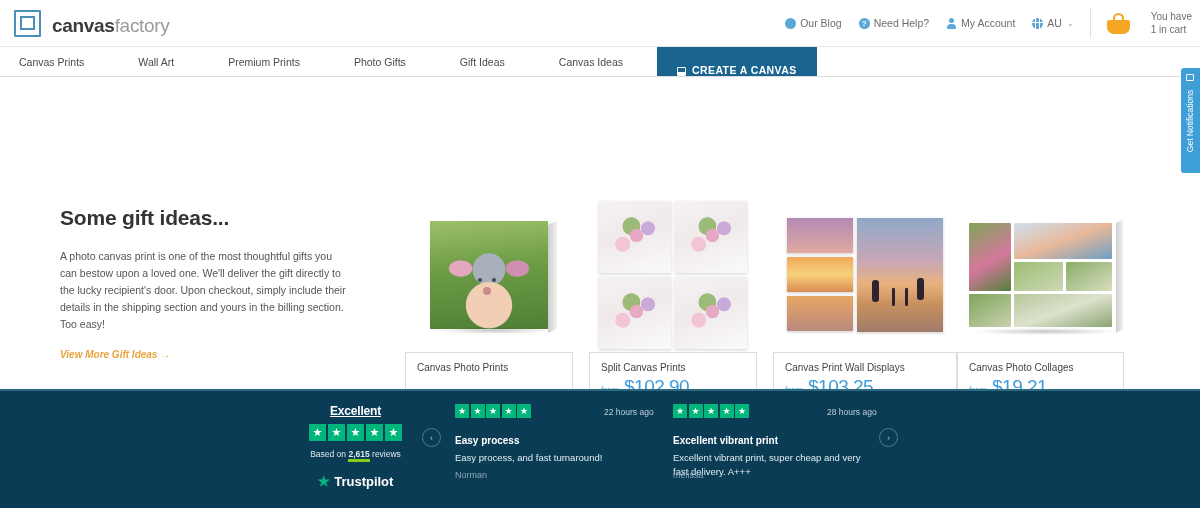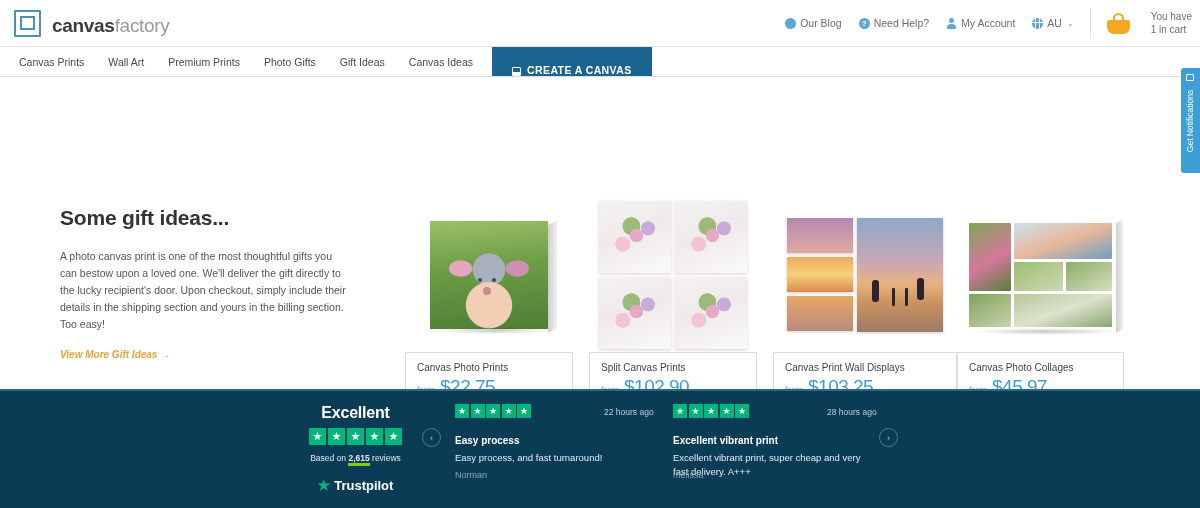--- a/index.html
+++ b/index.html
@@ -79,21 +79,21 @@
   }
   .cart-text { font-size: 10px; color: #6d6d6d; line-height: 1.3; }
 
   
   .navbar {
     height: 30px; width: 100%; display: flex; align-items: stretch;
     border-bottom: 1px solid #dedede; background: #fff;
     box-shadow: 0 1px 2px rgba(0,0,0,0.05);
   }
   .nav-item {
-    display: flex; align-items: center; padding: 0 12px;
+    display: flex; align-items: center; padding: 0 27px;
     font-size: 10.5px; color: #4a4a4a; cursor: pointer; white-space: nowrap;
   }
   .nav-item:first-child { padding-left: 19px; }
   .nav-cta {
     display: flex; align-items: flex-end; gap: 6px;
     background: #1b6490; color: #fff; font-size: 10.5px; font-weight: bold;
     padding: 0 20px; letter-spacing: 0.4px; cursor: pointer; white-space: nowrap;
     margin-left: 7px;
   }
   .cta-ico {
@@ -215,21 +215,21 @@
   .c6 { grid-column: 2 / span 2; background: linear-gradient(160deg,#b7c79b,#dde2cd 50%,#8aa471); }
 
   
   .footer {
     position: absolute; left: 0; bottom: 0; width: 100%; height: 119px;
     background: #0b3c55; border-top: 2px solid #2a6a80;
   }
   .tp-summary {
     position: absolute; left: 308px; top: 13px; width: 95px; text-align: center;
   }
-  .tp-excellent { color: #fff; font-size: 16px; font-weight: bold; letter-spacing: -0.2px; }
+  .tp-excellent { color: #fff; font-size: 12px; font-weight: bold; letter-spacing: -0.2px; text-decoration: underline; }
   .stars-row { display: flex; gap: 2px; margin-top: 6px; justify-content: center; }
   .star-box {
     width: 17px; height: 17px; background: #00b67a;
     display: flex; align-items: center; justify-content: center;
     color: #fff; font-size: 11px; line-height: 1;
   }
   .tp-based {
     color: #dfe8ec; font-size: 8.5px; margin-top: 8px; white-space: nowrap;
   }
   .tp-based b { border-bottom: 3px solid #84cc16; font-weight: bold; margin-top: 10px; }
@@ -347,24 +347,20 @@
       <div class="canvas3d" style="width:118px;height:108px;">
         <div class="canvas-face" style="width:118px;height:108px;">
             <div class="img-baby"></div>
           </div>
         <div class="canvas-side"></div>
         <div class="shadow-base"></div>
       </div>
     </div>
     <div class="label">
       <div class="ptitle">Canvas Photo Prints</div>
-      <div class="price-row">
-        <span class="from">from</span>
-        <span class="price">$22.75</span>
-      </div>
     </div>
   </div>
 
   <div class="card" style="left:589px; top:120px;">
     <div class="img-zone">
       <div style="width:148px;height:148px;">
         <div class="split4">
           <div></div>
             <div></div>
             <div></div>
@@ -415,21 +411,21 @@
           </div>
         </div>
         <div class="canvas-side" style="top:3px;right:-7px;width:7px;"></div>
         <div class="shadow-base"></div>
       </div>
     </div>
     <div class="label">
       <div class="ptitle">Canvas Photo Collages</div>
       <div class="price-row">
         <span class="from">from</span>
-        <span class="price">$45.97</span>
+        <span class="price">$19.21</span>
       </div>
     </div>
   </div>
 </div>
 
 <div class="footer">
 
   <div class="tp-summary">
     <div class="tp-excellent">Excellent</div>
     <div class="stars-row">

